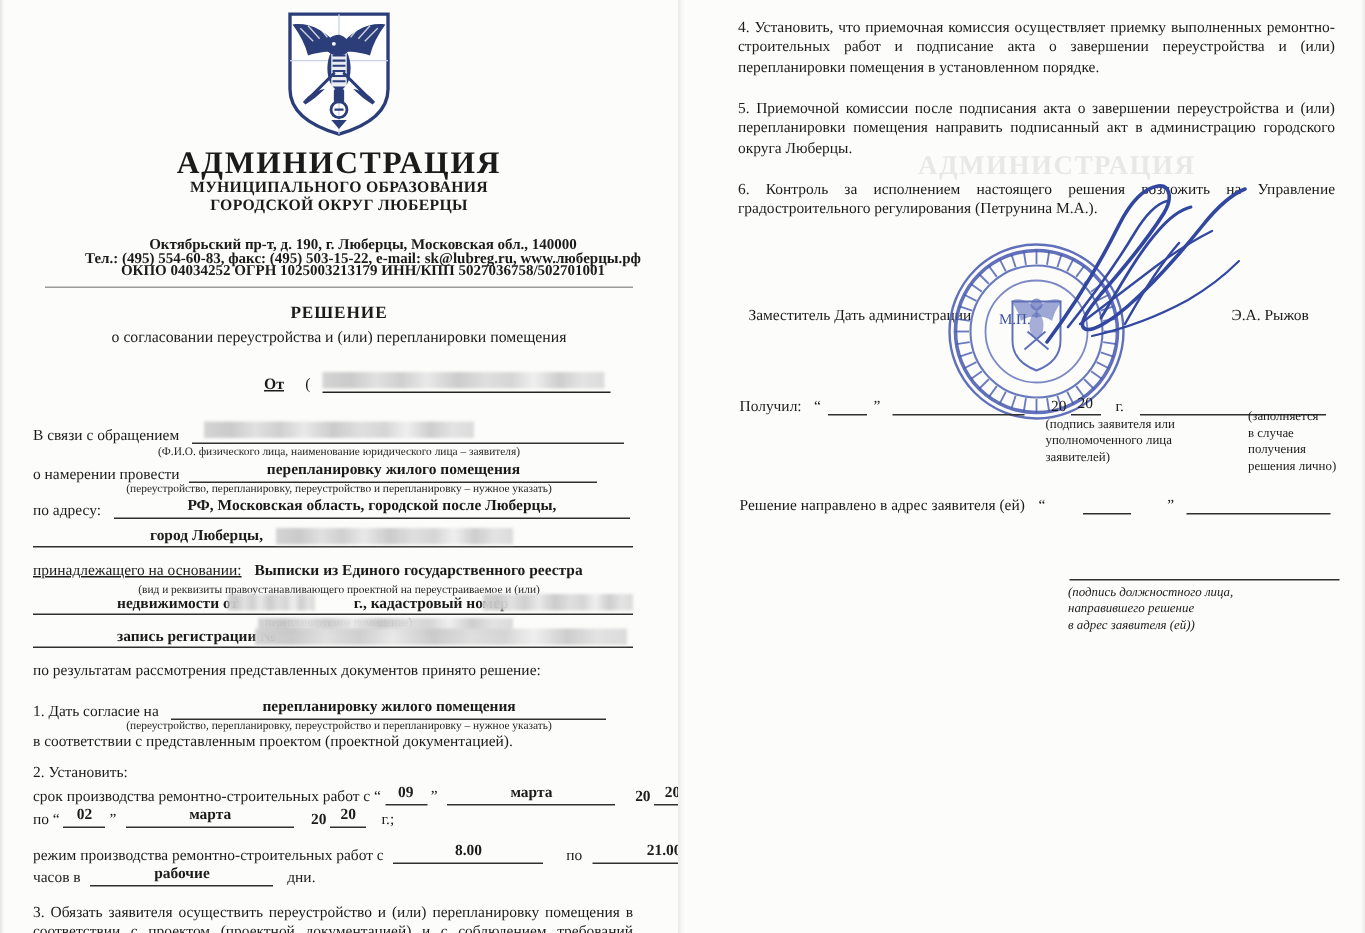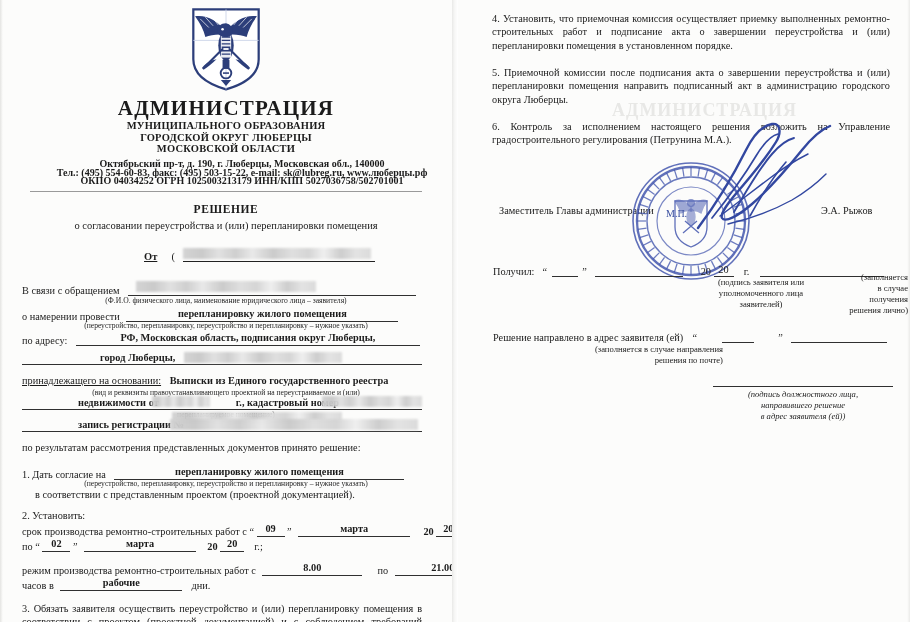--- a/index.html
+++ b/index.html
@@ -79,21 +79,21 @@
   .decision-sub {
     position:absolute; left:0; width:452px; top:220px;
     text-align:center; font-size:10.5px;
   }
 
   
   .from-row {
     position:absolute; left:144px; top:248px;
     font-size:10.5px;
   }
-  .from-label { font-weight:bold; text-decoration:underline; }
+  .from-label { font-weight:bold; text-decoration:underline;margin-left:32px; }
   .from-line {
     display:inline-block; vertical-align:bottom;
     width:192px; border-bottom:1.3px solid #222; height:13px;
     margin-left:5px; position:relative;
   }
 
   
   .bodyline { position:absolute; font-size:10.3px; white-space:nowrap; }
   .caption  { position:absolute; font-size:7.6px; color:#262626; }
 
@@ -128,22 +128,22 @@
   }
 
   
   .sig-label { position:absolute; font-size:10.3px; }
   .seal-wrap { position:absolute; left:625px; top:155px; width:132px; height:132px; }
   .sign-wrap { position:absolute; left:690px; top:120px; width:160px; height:120px; }
   .mp { position:absolute; left:666px; top:208px; font-size:10px; color:#3a4fa0; }
 
   
   .rline { position:absolute; font-size:10.3px; white-space:nowrap; }
-  .rcap  { position:absolute; font-size:8.6px; line-height:11px; text-align:center; }
-  .rcap-l{ position:absolute; font-size:8.6px; line-height:11px; text-align:right; }
+  .rcap  { position:absolute; font-size:8.6px; line-height:11px; }
+  .rcap-l{ position:absolute; font-size:8.6px; line-height:11px; text-align:left; }
 
   .ghost {
     position:absolute;
     color:#e8e8e6;
     font-weight:bold;
     pointer-events:none;
     user-select:none;
   }
 </style>
 </head>
@@ -185,21 +185,20 @@
         <path d="M46.5 78 h7" stroke="#2c3e7a" stroke-width="1.8"></path>
         <path d="M44 86 L50 93 L56 86 Z" fill="#2c3e7a"></path>
       </svg>
     </div>
 
     <div class="admin-title">АДМИНИСТРАЦИЯ</div>
 
     <div class="admin-sub">
       <div>МУНИЦИПАЛЬНОГО ОБРАЗОВАНИЯ</div>
       <div>ГОРОДСКОЙ ОКРУГ ЛЮБЕРЦЫ</div>
-      <div>МОСКОВСКОЙ ОБЛАСТИ</div>
     </div>
 
     <div class="admin-contacts">
       <div>Октябрьский пр-т, д. 190, г. Люберцы, Московская обл., 140000</div>
       <div>Тел.: (495) 554-60-83, факс: (495) 503-15-22, e-mail: sk@lubreg.ru, www.люберцы.рф</div>
       <div>ОКПО 04034252 ОГРН 1025003213179 ИНН/КПП 5027036758/502701001</div>
     </div>
 
     <div class="rule"></div>
 
@@ -223,21 +222,21 @@
     <div class="caption" style="left:0; width:452px; text-align:center; top:296px;">(Ф.И.О. физического лица, наименование юридического лица – заявителя)</div>
 
     <div class="bodyline" style="left:22px; top:308px;">
       <span>о намерении провести</span>
       <span class="fillb" style="width:272px; margin-left:4px;">перепланировку  жилого  помещения</span>
     </div>
     <div class="caption" style="left:0; width:452px; text-align:center; top:321px;">(переустройство, перепланировку, переустройство и перепланировку – нужное указать)</div>
 
     <div class="bodyline" style="left:22px; top:332px;">
       <span>по адресу:</span>
-      <span class="fillb" style="width:344px; margin-left:6px;">РФ,  Московская  область,  подписания  округ  Люберцы,</span>
+      <span class="fillb" style="width:344px; margin-left:6px;">РФ,  Московская  область,  городской  после  Люберцы,</span>
     </div>
 
     <div class="bodyline" style="left:22px; top:352px;">
       <span class="fillb" style="width:400px; text-align:left; padding-left:78px; box-sizing:border-box;">город  Люберцы,</span>
     </div>
     <span class="redact-abs" style="left:184px; top:352px; width:158px;"></span>
 
     <div class="bodyline" style="left:22px; top:375px;">
       <span class="u">принадлежащего  на  основании:</span>
       <span class="b" style="margin-left:6px;">Выписки  из  Единого  государственного  реестра</span>
@@ -264,21 +263,21 @@
     <span class="redact-abs" style="left:172px; top:412px; width:170px;"></span>
     <span class="redact-abs" style="left:170px; top:419px; width:248px;"></span>
 
     <div class="bodyline" style="left:22px; top:442px;">по результатам рассмотрения представленных документов принято решение:</div>
 
     <div class="bodyline" style="left:22px; top:466px;">
       <span>1. Дать согласие на</span>
       <span class="fillb" style="width:290px; margin-left:6px;">перепланировку  жилого  помещения</span>
     </div>
     <div class="caption" style="left:0; width:452px; text-align:center; top:479px;">(переустройство, перепланировку, переустройство и перепланировку – нужное указать)</div>
-    <div class="bodyline" style="left:22px; top:489px;margin-left:13px;">в соответствии с представленным проектом (проектной документацией).</div>
+    <div class="bodyline" style="left:22px; top:489px;">в соответствии с представленным проектом (проектной документацией).</div>
 
     <div class="bodyline" style="left:22px; top:510px;">2. Установить:</div>
 
     <div class="bodyline" style="left:22px; top:523px;">
       <span>срок производства ремонтно-строительных работ с “</span>
       <span class="fillb" style="width:28px;">09</span>
       <span>”</span>
       <span class="fillb" style="width:112px; margin-left:4px;">марта</span>
       <span style="display:inline-block;width:8px"></span>
       <span class="b">20</span>
@@ -324,21 +323,21 @@
   </div>
 
   <div class="rpara" style="left:492px; top:12px; width:398px;">4. Установить,  что  приемочная  комиссия  осуществляет  приемку  выполненных  ремонтно-строительных  работ  и  подписание  акта  о  завершении  переустройства  и  (или)  перепланировки помещения в установленном порядке.</div>
 
   <div class="rpara" style="left:492px; top:66px; width:398px;">5. Приемочной  комиссии  после  подписания  акта  о  завершении  переустройства  и  (или) перепланировки  помещения  направить  подписанный  акт  в  администрацию  городского  округа Люберцы.</div>
 
   <div class="rpara" style="left:492px; top:120px; width:398px;">6. Контроль за исполнением настоящего решения возложить на Управление градостроительного регулирования (Петрунина М.А.).</div>
 
   <div class="ghost" style="left:612px; top:100px; font-size:18px; letter-spacing:1px;">АДМИНИСТРАЦИЯ</div>
 
-  <div class="sig-label" style="left:499px; top:205px;">Заместитель Главы администрации</div>
+  <div class="sig-label" style="left:499px; top:205px;">Заместитель Дать администрации</div>
   <div class="sig-label" style="left:821px; top:205px;">Э.А. Рыжов</div>
 
   <div class="seal-wrap">
     <svg viewBox="0 0 132 132" width="132" height="132" aria-hidden="true">
       <defs>
         <path id="ringOuter" d="M66,66 m-54,0 a54,54 0 1,1 108,0 a54,54 0 1,1 -108,0"></path>
         <path id="ringInner" d="M66,66 m-44,0 a44,44 0 1,1 88,0 a44,44 0 1,1 -88,0"></path>
       </defs>
       <circle cx="66" cy="66" r="58" fill="none" stroke="#4457ae" stroke-width="1.6" opacity="0.85"></circle>
       <circle cx="66" cy="66" r="54" fill="none" stroke="#4457ae" stroke-width="2.4" opacity="0.85"></circle>
@@ -448,21 +447,19 @@
     <span class="fill" style="width:32px; margin:0 22px 0 22px;"></span>
     <span>”</span>
     <span class="fill" style="width:96px; margin-left:6px;"></span>
     <span style="display:inline-block;width:24px"></span>
     
     
     <span style="display:inline-block;width:5px"></span>
     
   </div>
 
-  <div class="rcap-l" style="left:493px; top:344px; width:230px; white-space:pre-line;">(заполняется в случае направления
-решения по почте)</div>
 
   <div style="position:absolute; left:713px; top:386px; width:180px; border-top:1px solid #303030;"></div>
   <div class="rcap" style="left:712px; top:389px; width:182px; white-space:pre-line;font-style:italic;">(подпись должностного лица,
 направившего решение
 в адрес заявителя (ей))</div>
 
 </div>
 
 </body></html>

